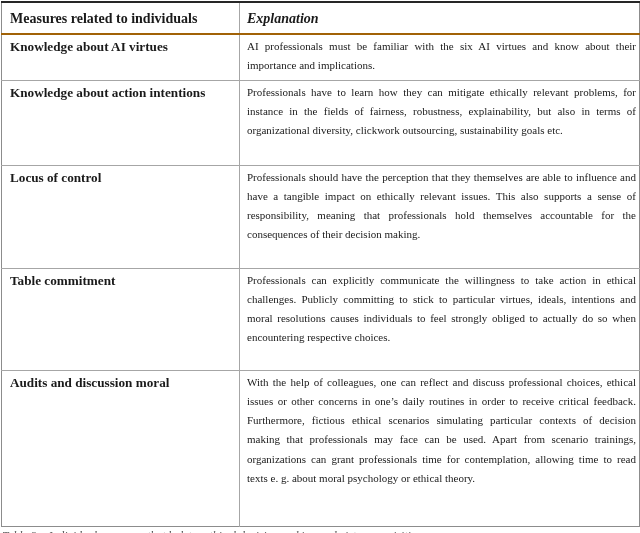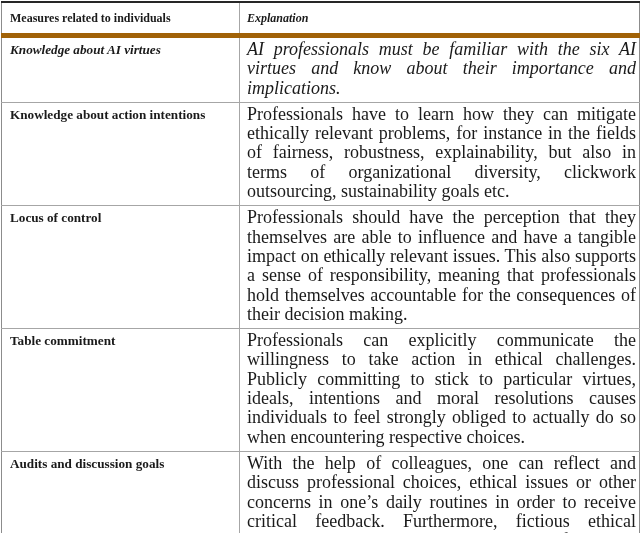--- a/index.html
+++ b/index.html
@@ -20,46 +20,46 @@
     border-left: 1px solid #8c8c8c;
     border-right: 1px solid #8c8c8c;
     border-bottom: 1px solid #8c8c8c;
     border-top: 2px solid #262626;
   }
   .doc-table col.c1 { width: 238px; }
   .doc-table col.c2 { width: 400px; }
   .doc-table thead th {
     text-align: left;
     font-weight: bold;
-    font-size: 12px;
+    font-size: 14px;
     line-height: 19px;
     padding: 4px 4px 4px 8px;
-    border-bottom: 5px solid #a16207;
+    border-bottom: 2px solid #a16207;
     vertical-align: middle;
     height: 22px;
   }
   .doc-table thead th.exp { padding-left: 7px; font-style: italic; }
   .doc-table tbody td {
     vertical-align: top;
-    font-size: 18px;
+    font-size: 11px;
     line-height: 19.3px;
     border-top: 1px solid #a6a6a6;
   }
   .doc-table td.measure {
     font-weight: bold;
     font-size: 13.2px;
     padding: 2px 6px 4px 8px;
     border-right: 1px solid #a6a6a6;
   }
   .doc-table thead th.measures { border-right: 1px solid #a6a6a6; }
   .doc-table td.explanation {
     text-align: justify;
     padding: 2px 3px 4px 7px;
   }
-  .doc-table tbody tr.row-0 { height: 39px; font-style: italic; }
+  .doc-table tbody tr.row-0 { height: 39px; }
   .doc-table tbody tr.row-1 { height: 85px; }
   .doc-table tbody tr.row-2 { height: 103px; margin-top: 16px; }
   .doc-table tbody tr.row-3 { height: 102px; }
   .doc-table tbody tr.row-4 { height: 156px; }
   .table-caption {
     font-style: italic;
     font-size: 11.8px;
     line-height: 15px;
     color: #595959;
     margin: 2px 0 0 2px;
@@ -90,19 +90,19 @@
     </tr>
     <tr class="row-2">
       <td class="measure">Locus of control</td>
       <td class="explanation">Professionals should have the perception that they themselves are able to influence and have a tangible impact on ethically relevant issues. This also supports a sense of responsibility, meaning that professionals hold themselves accountable for the consequences of their decision making.</td>
     </tr>
     <tr class="row-3">
       <td class="measure">Table commitment</td>
       <td class="explanation">Professionals can explicitly communicate the willingness to take action in ethical challenges. Publicly committing to stick to particular virtues, ideals, intentions and moral resolutions causes individuals to feel strongly obliged to actually do so when encountering respective choices.</td>
     </tr>
     <tr class="row-4">
-      <td class="measure">Audits and discussion goals</td>
+      <td class="measure">Audits and discussion moral</td>
       <td class="explanation">With the help of colleagues, one can reflect and discuss professional choices, ethical issues or other concerns in one’s daily routines in order to receive critical feedback. Furthermore, fictious ethical scenarios simulating particular contexts of decision making that professionals may face can be used. Apart from scenario trainings, organizations can grant professionals time for contemplation, allowing time to read texts e. g. about moral psychology or ethical theory.</td>
     </tr>
   </tbody>
 </table>
 
 <div class="table-caption">Table 3 – Individual measures that bolster ethical decision making and virtue acquisition</div>
 
 </body></html>

